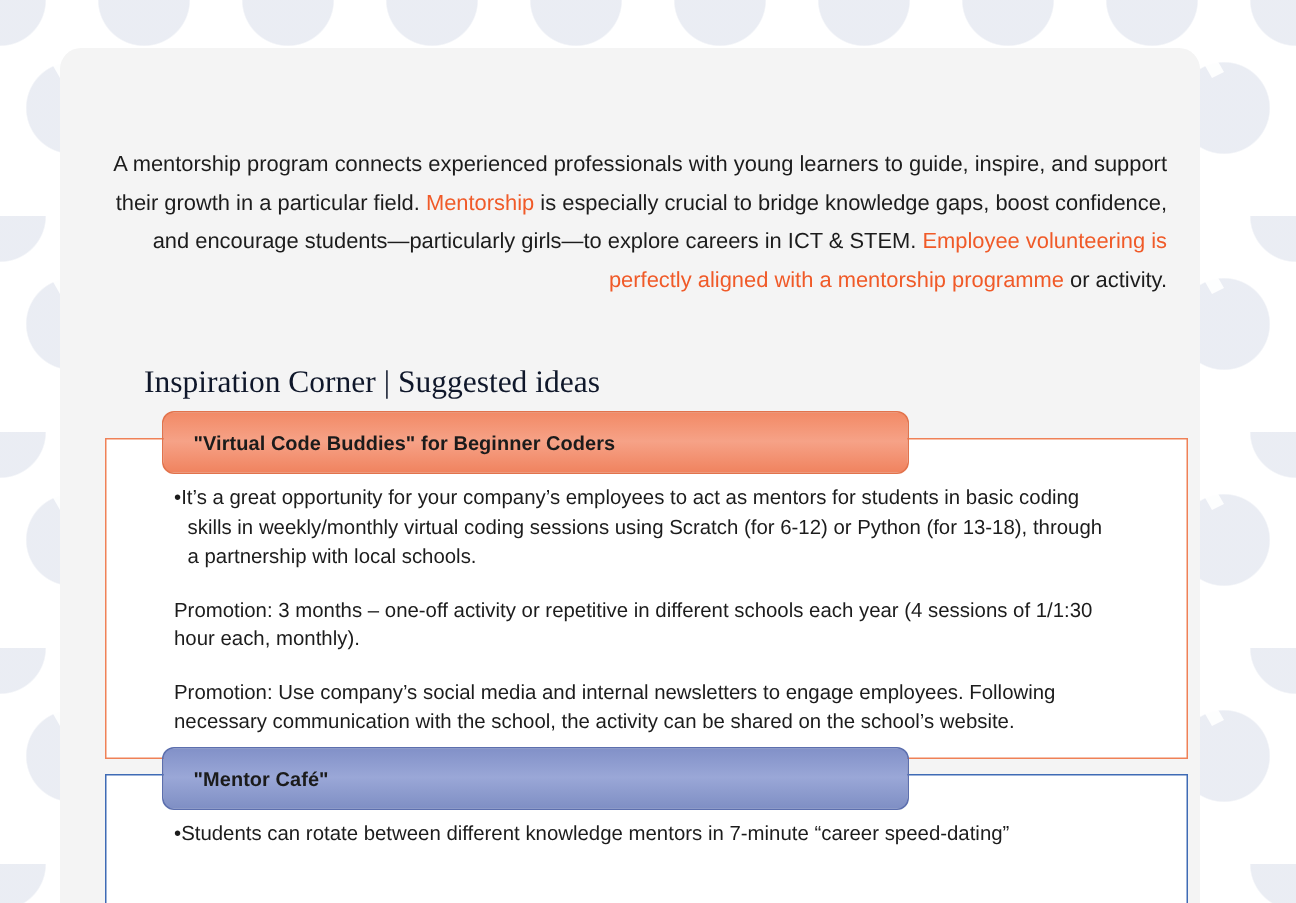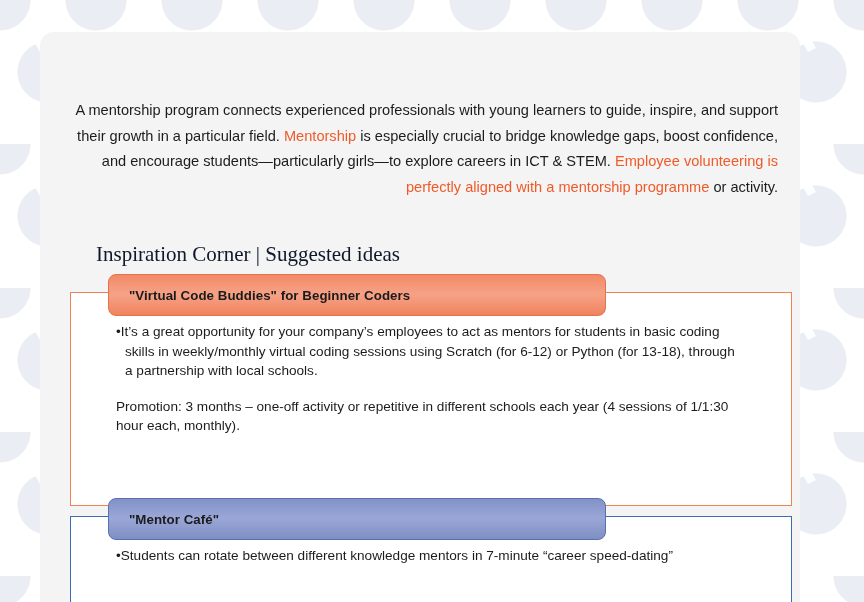--- a/index.html
+++ b/index.html
@@ -188,20 +188,21 @@
 
     </div>
   </div>
 
   <div class="card" id="card-1">
     <div class="card-body orange"></div>
     <div class="card-head orange">"Virtual Code Buddies" for Beginner Coders</div>
     <div class="card-content">
         <div class="bullet-row"><span>•</span><span>It’s a great opportunity for your company’s employees to act as </span><span class="b">mentors</span><span> for students in basic coding skills in weekly/monthly virtual coding sessions using Scratch (for 6-12) or Python (for 13-18), through a partnership with local schools.</span></div>
         <div class="para"><span class="b">Promotion:</span><span> 3 months – one-off activity or repetitive in different schools each year (4 sessions of 1/1:30 hour each, monthly).</span></div>
+        <div class="para"><span class="b">Promotion:</span><span> Use company’s social media and internal newsletters to engage employees. Following necessary communication with the school, the activity can be shared on the school’s website.</span></div>
       </div>
   </div>
 
   <div class="card" id="card-2">
     <div class="card-body blue"></div>
     <div class="card-head blue">"Mentor Café"</div>
     <div class="card-content">
         <div class="bullet-row"><span>•</span><span>Students can rotate between different knowledge </span><span class="b">mentors</span><span> in 7-minute “career speed-dating”</span></div>
       </div>
   </div>

